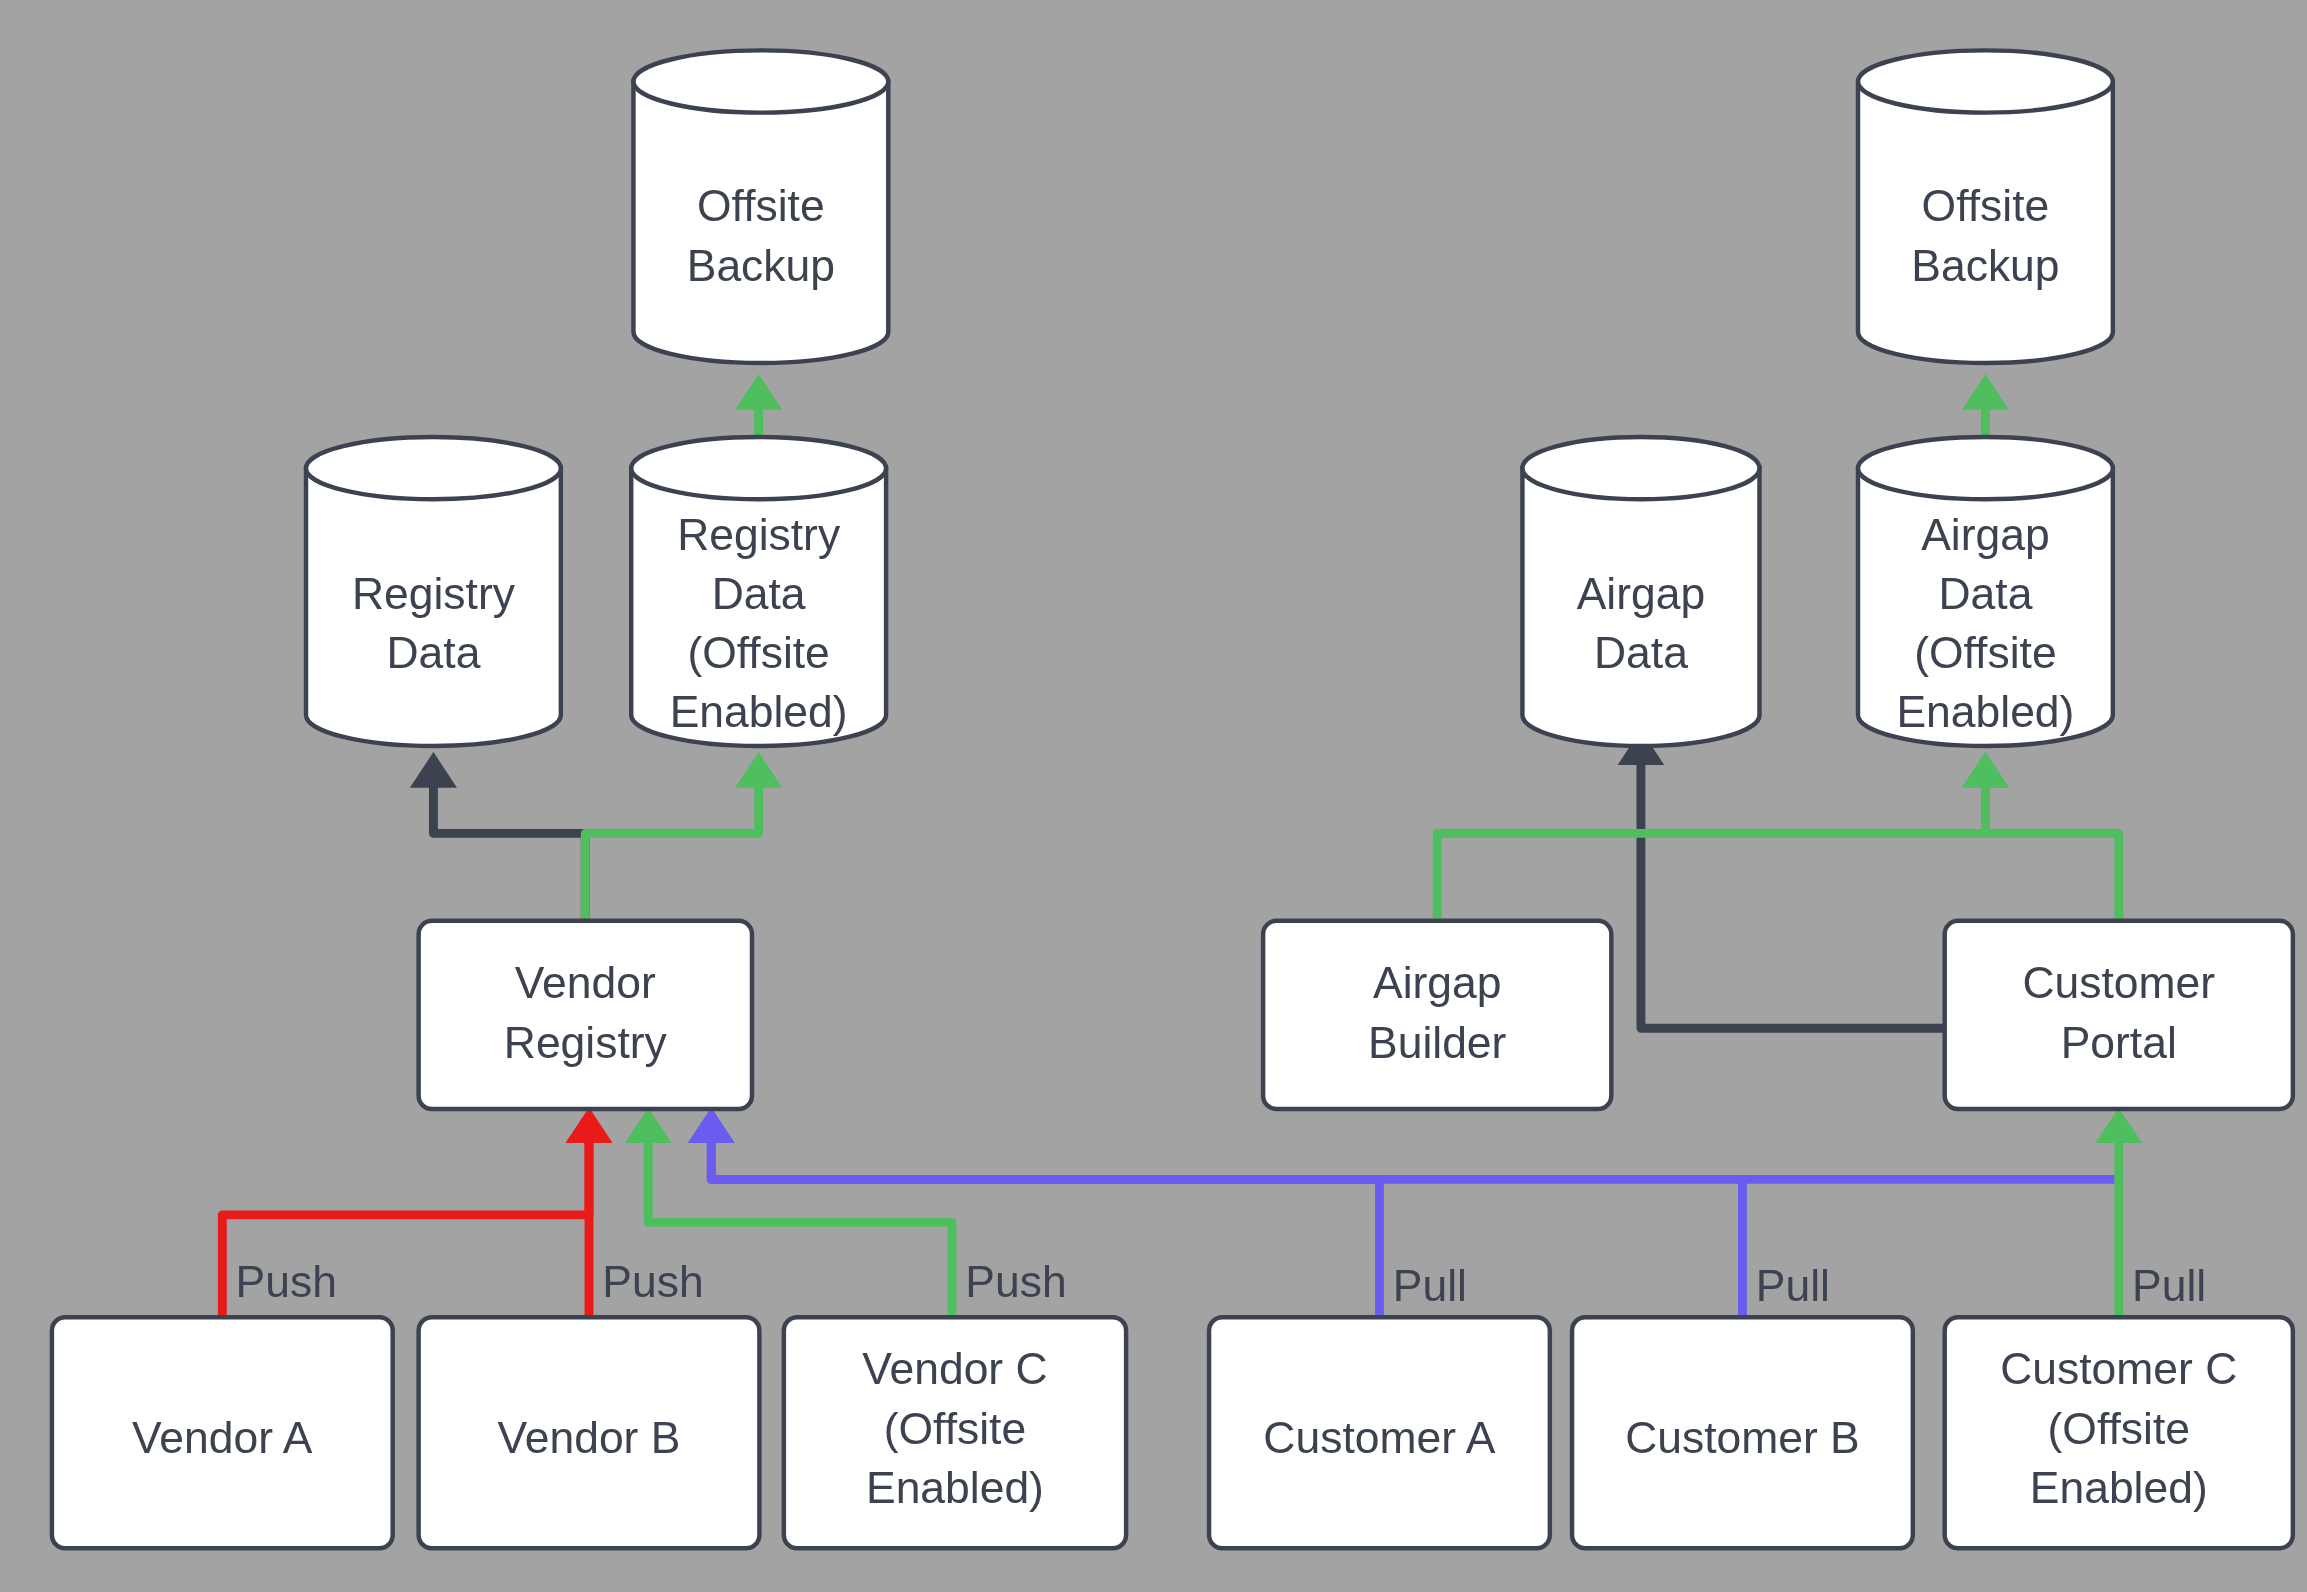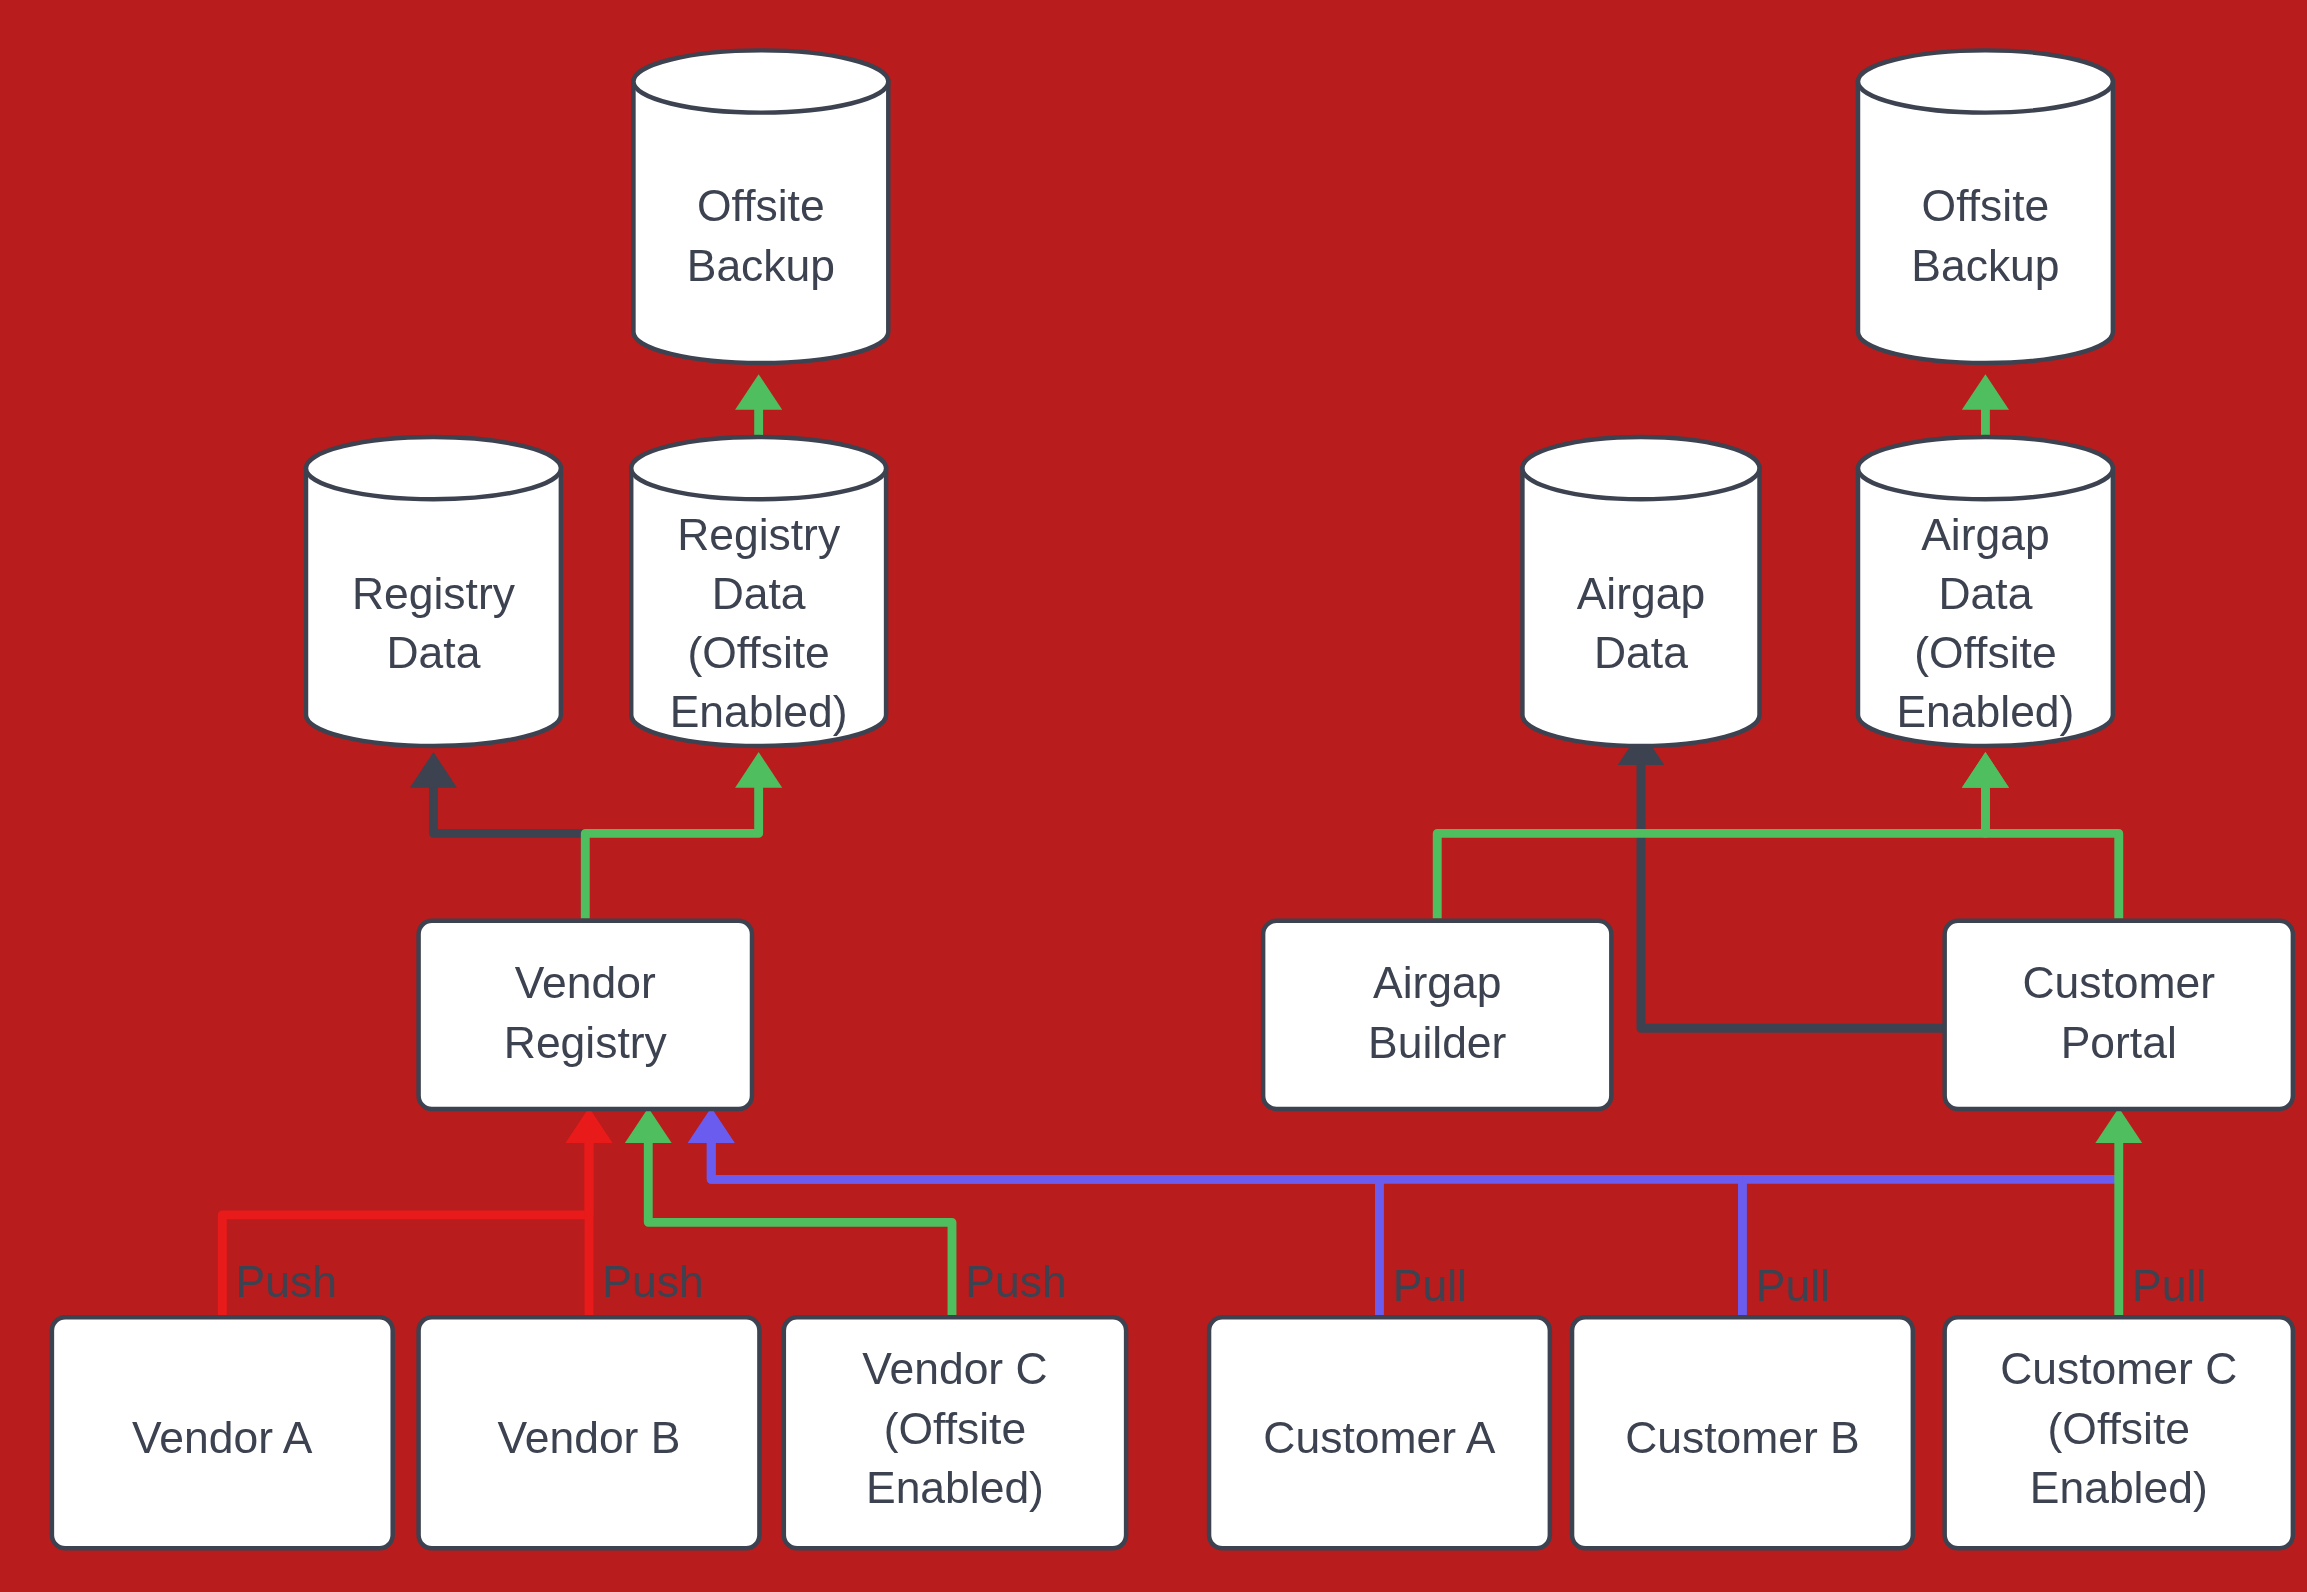--- a/index.html
+++ b/index.html
@@ -4,21 +4,21 @@
 <style>
   html, body {
     margin: 0;
     padding: 0;
     background: #ffffff;
   }
   #canvas {
     position: relative;
     width: 2307px;
     height: 1592px;
-    background: #b91c1c;
+    background: #a3a3a3;
     font-family: "Liberation Sans", sans-serif;
     text-decoration: underline;
   }
   svg.diagram {
     position: absolute;
     top: 0; left: 0;
     width: 2307px;
     height: 1592px;
     overflow: visible;
   }

